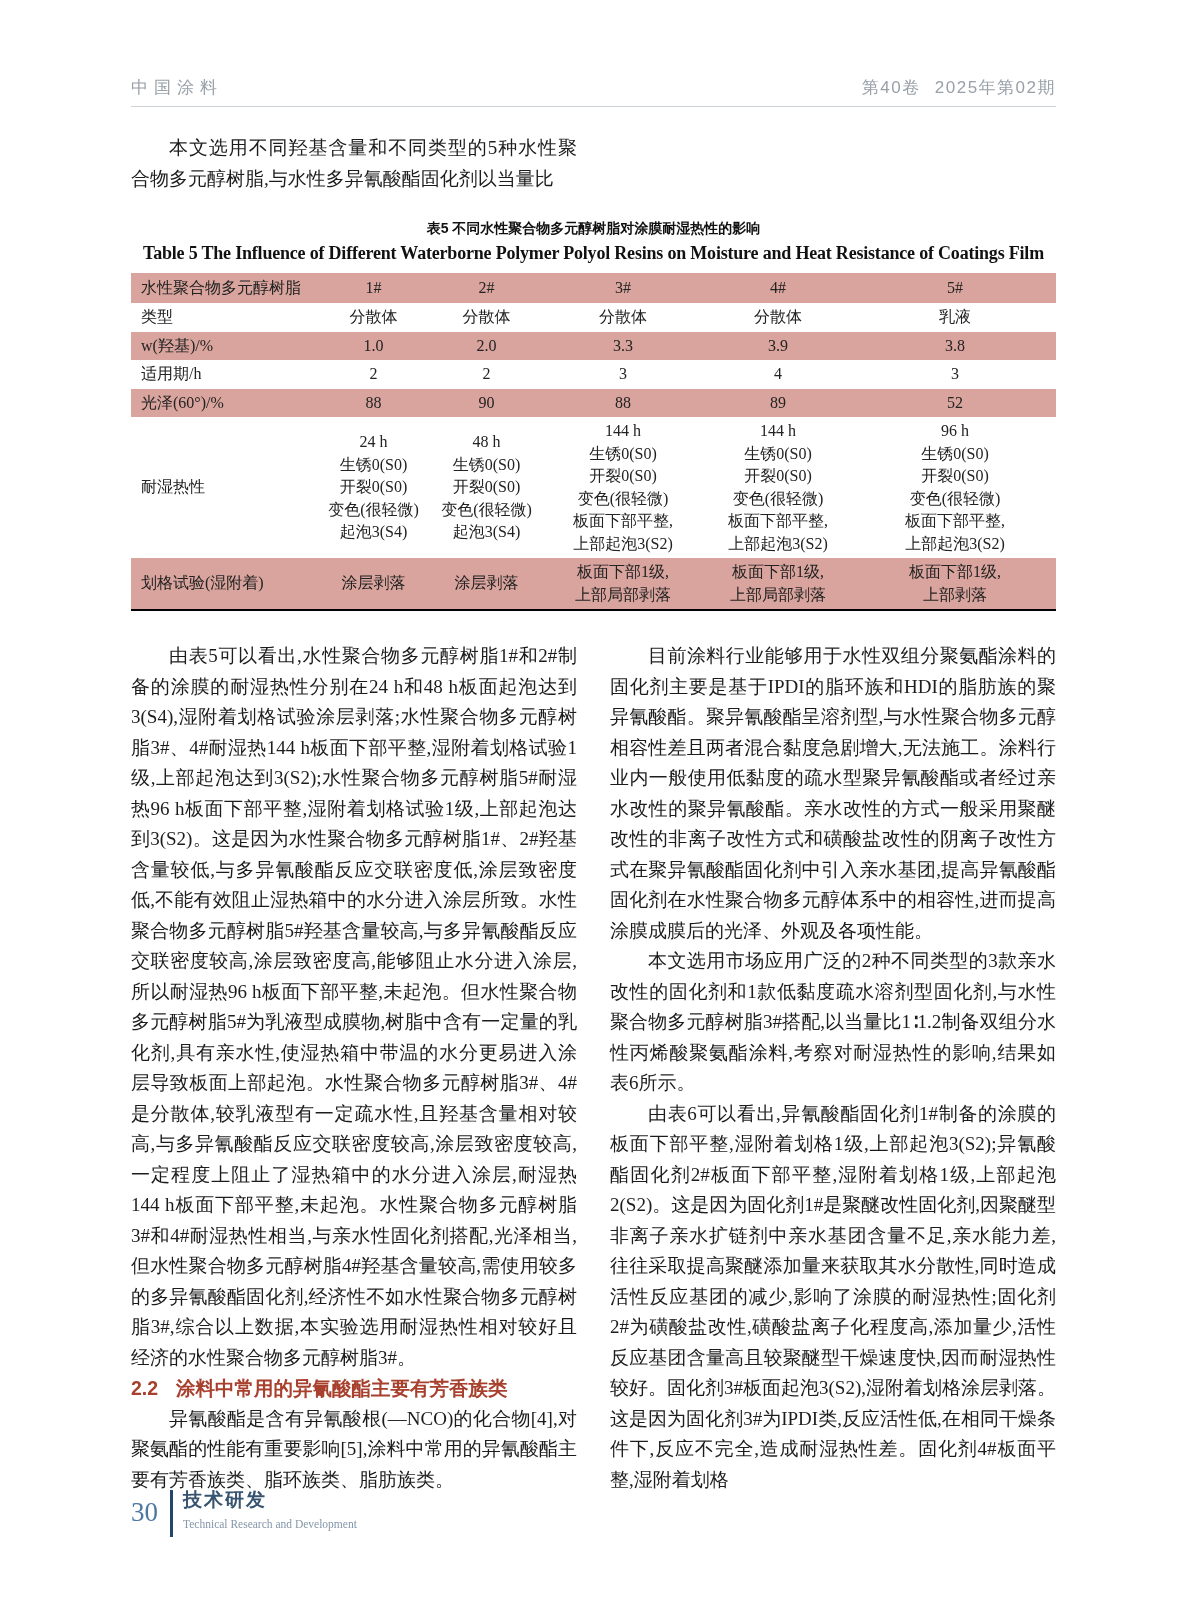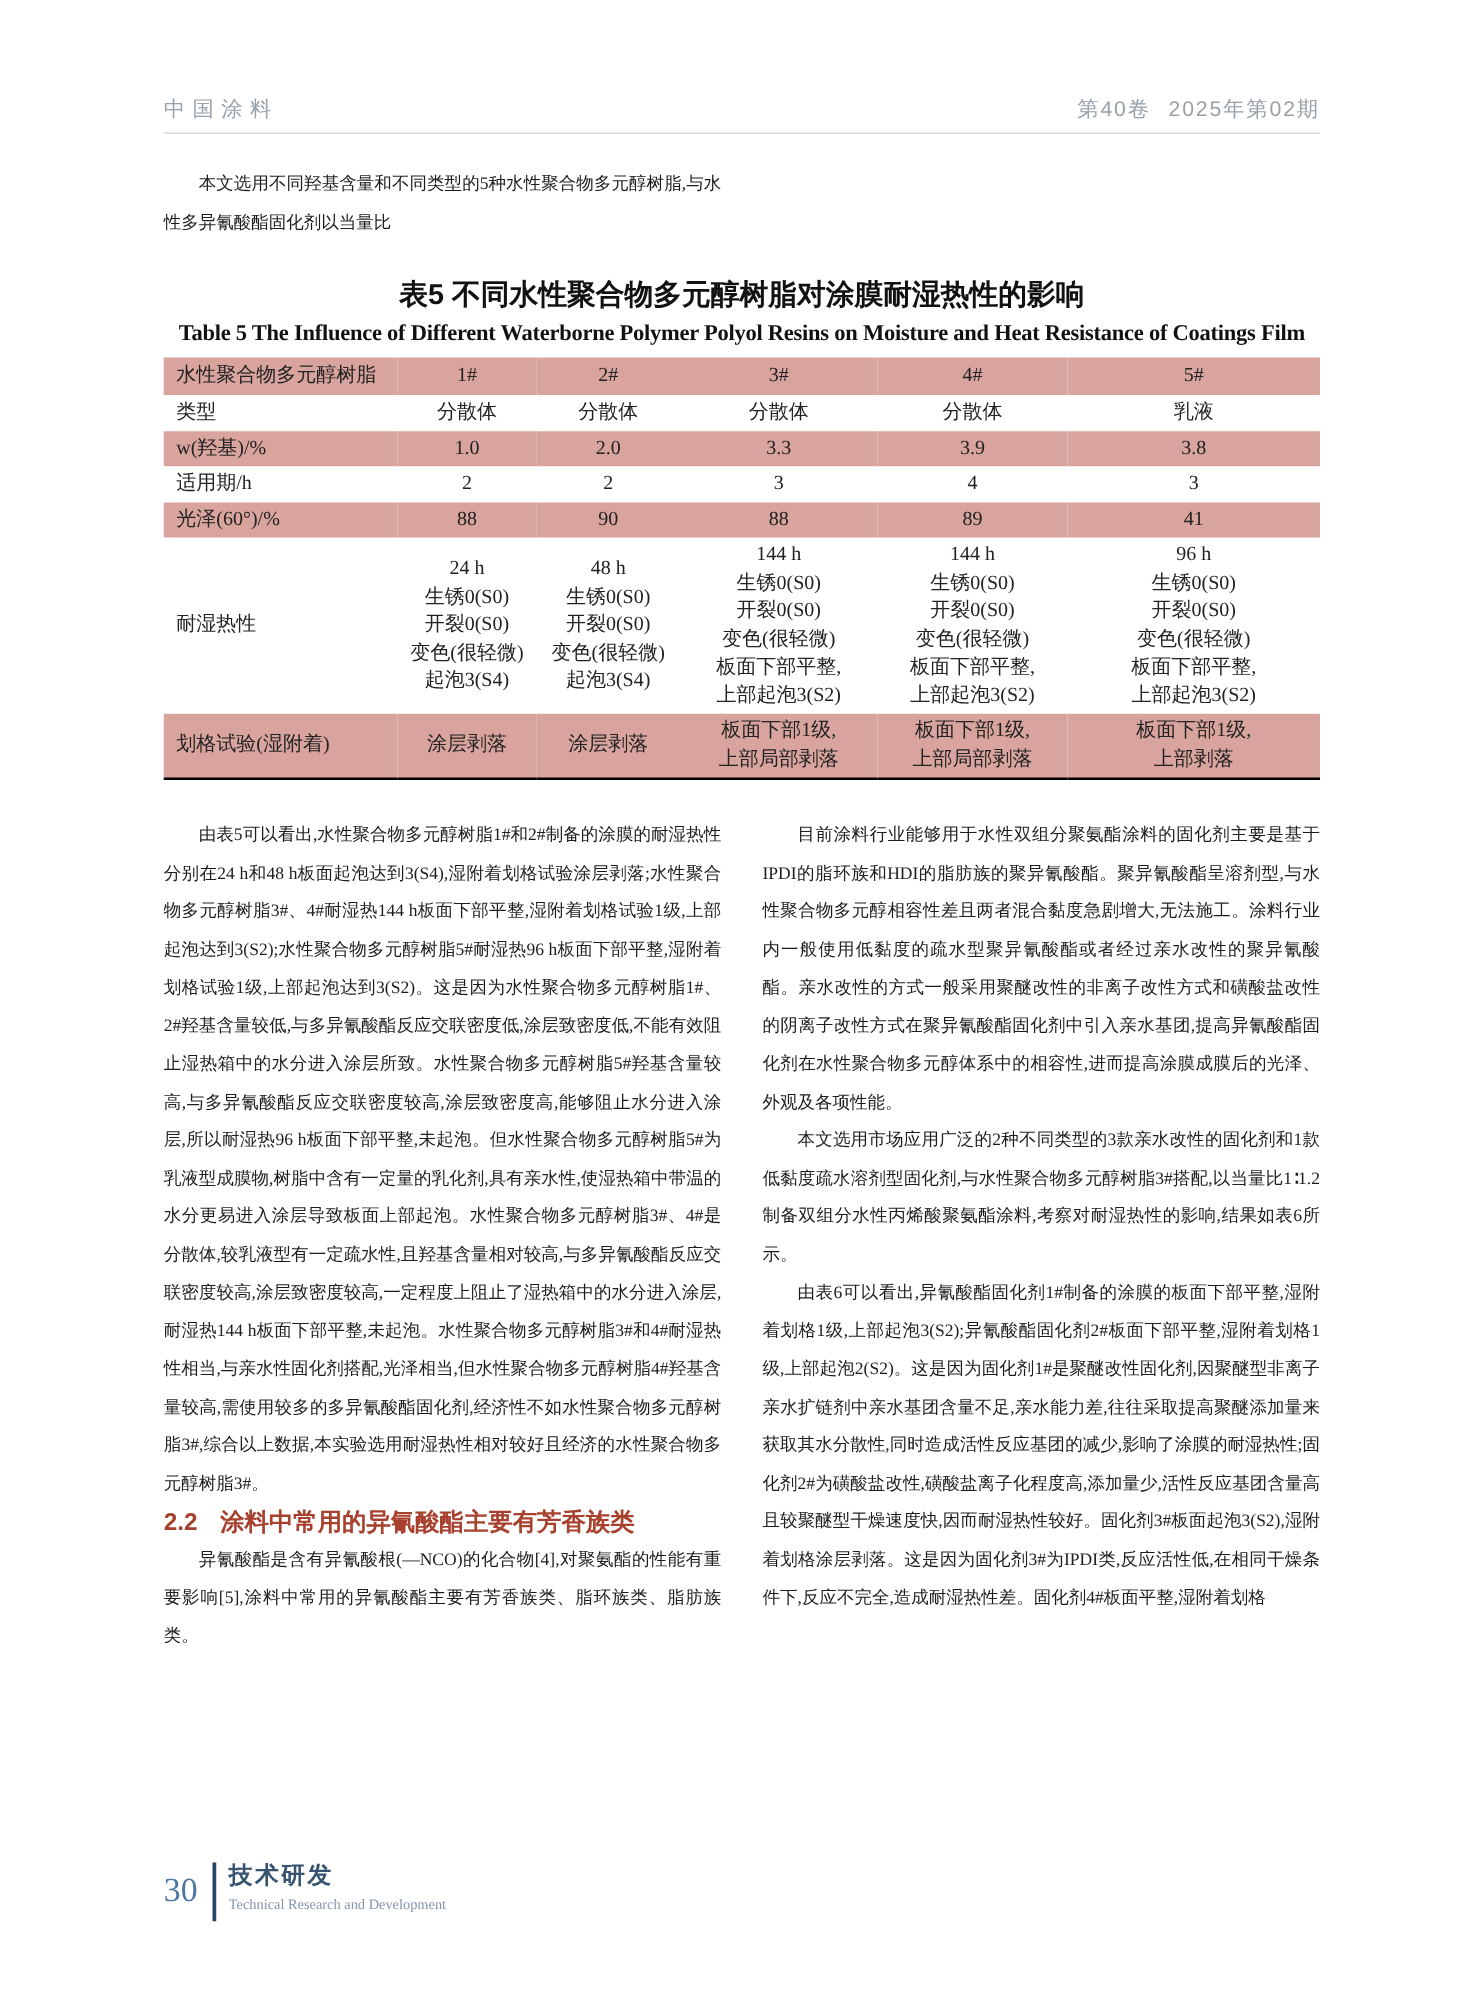--- a/index.html
+++ b/index.html
@@ -23,30 +23,30 @@
     color: #98a0a8; font-size: 17px;
   }
   .journal { letter-spacing: 6px; }
   .issue { letter-spacing: 1.5px; display: flex; gap: 14px; }
   .header-rule { border: none; border-top: 1px solid #cdd2d6; margin-top: 7px; }
 
   
   .twocol { display: flex; gap: 33px; }
   .col { width: 446px; }
   .bodytext {
-    font-size: 14px; line-height: 30.5px; text-align: justify;
+    font-size: 19px; line-height: 30.5px; text-align: justify;
     color: #1c1c1c;
   }
   .indent { text-indent: 2em; }
   .intro { margin-top: 26px; }
 
   
   .table-section { margin-top: 26px; }
   .tbl-title-cn {
-    text-align: center; font-weight: bold; font-size: 23px;
+    text-align: center; font-weight: bold; font-size: 14px;
     font-family: "Liberation Sans", "DejaVu Sans", sans-serif; color: #111;
   }
   .tbl-title-en {
     text-align: center; font-weight: bold; font-size: 18px; margin-top: 5px;
     font-family: "Liberation Serif", "DejaVu Serif", serif; color: #111;
     letter-spacing: -0.2px;
   }
   table.tbl5 {
     margin-top: 9px; width: 925px; border-collapse: collapse; table-layout: fixed;
     font-size: 16px; color: #222; border-bottom: 2px solid #000;
@@ -157,21 +157,21 @@
             <td>3</td>
             <td>4</td>
             <td>3</td>
           </tr>
           <tr class="band h26">
             <td class="label">光泽(60°)/%</td>
             <td>88</td>
             <td>90</td>
             <td>88</td>
             <td>89</td>
-            <td>41</td>
+            <td>52</td>
           </tr>
           <tr class="tall">
             <td class="label">耐湿热性</td>
             <td>24 h
 生锈0(S0)
 开裂0(S0)
 变色(很轻微)
 起泡3(S4)</td>
             <td>48 h
 生锈0(S0)

